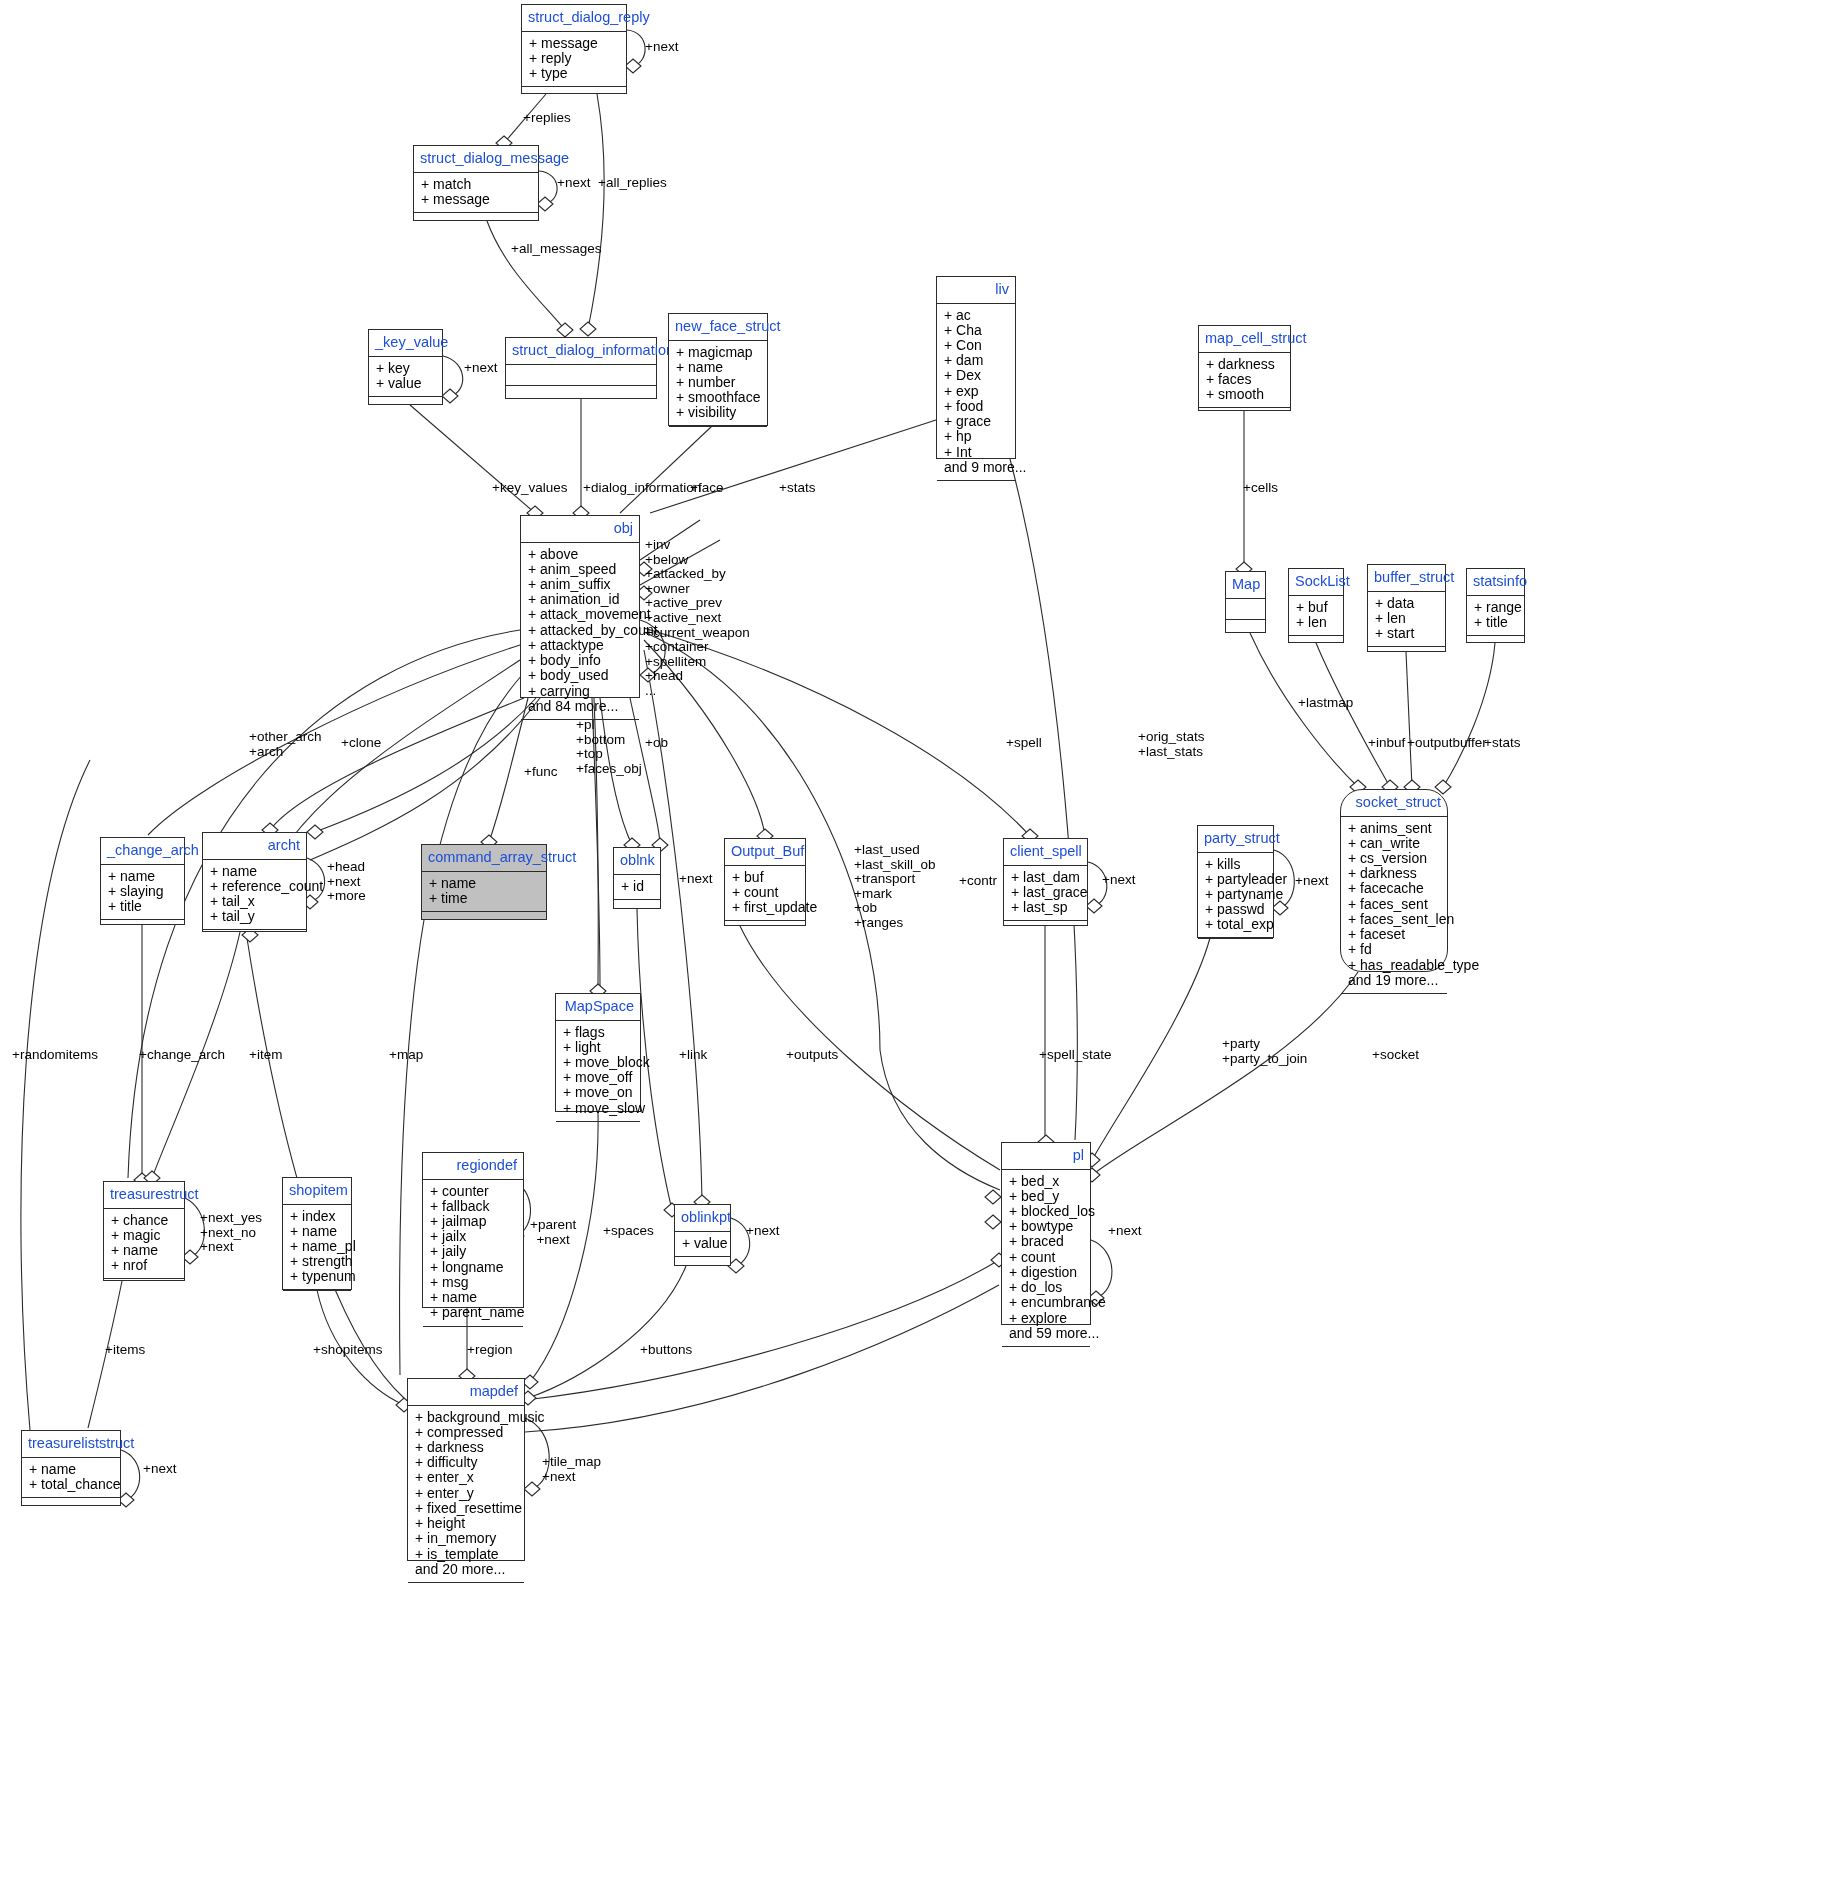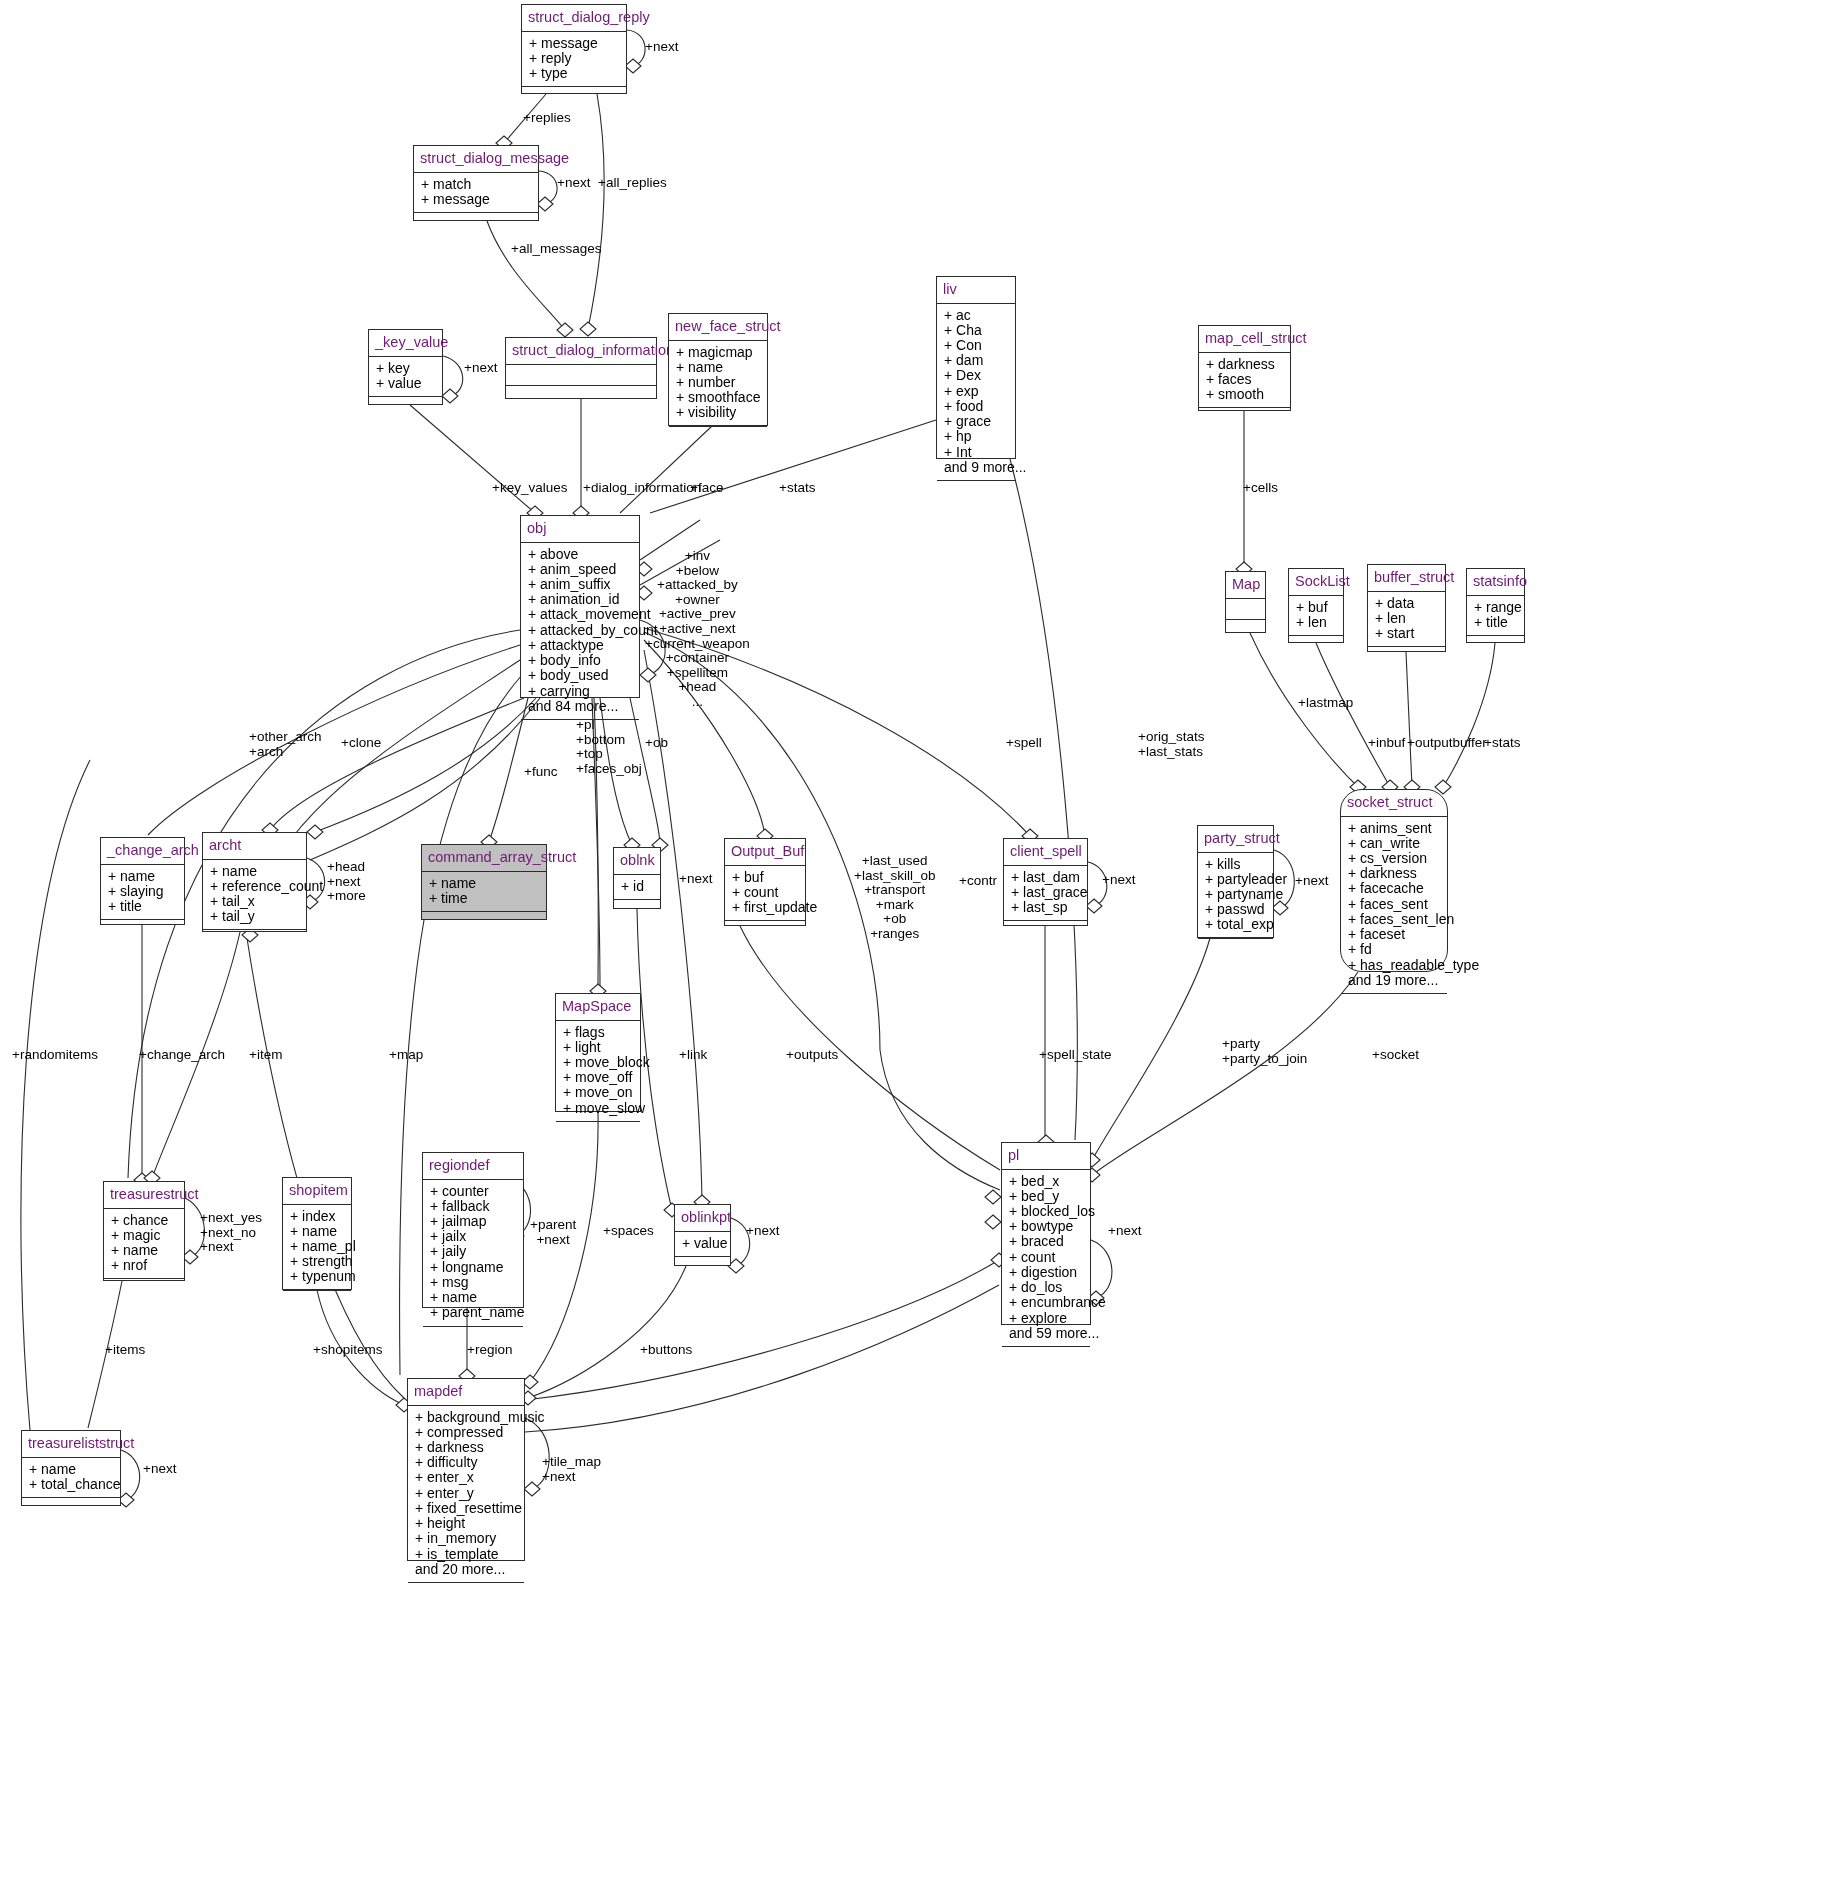--- a/index.html
+++ b/index.html
@@ -1,27 +1,27 @@
 <!DOCTYPE html>
 <html><head>
 <meta charset="utf-8">
 <style>
   html,body{margin:0;padding:0;background:#ffffff;}
   body{font-family:"Liberation Sans","DejaVu Sans",sans-serif;}
   #canvas{position:relative;width:1843px;height:1893px;background:#fff;overflow:hidden;}
   svg#edges{position:absolute;left:0;top:0;width:1843px;height:1893px;}
   .uml{position:absolute;border:1px solid #2b2b2b;background:#ffffff;box-sizing:border-box;}
   .uml.highlight{background:#c0c0c0;}
-  .uml .title{text-align:left;font-size:14.5px;color:#701a75;padding:4px 6px 5px 6px;border-bottom:1px solid #2b2b2b;white-space:nowrap;line-height:1.15;}
+  .uml .title{text-align:right;font-size:14.5px;color:#1d4ed8;padding:4px 6px 5px 6px;border-bottom:1px solid #2b2b2b;white-space:nowrap;line-height:1.15;}
   .uml .attrs{padding:4px 6px 5px 7px;border-bottom:1px solid #2b2b2b;font-size:14px;line-height:15.2px;color:#000;}
   .uml .attrs div{white-space:nowrap;}
   .uml .ops{min-height:26px;}
   .uml .attrs.empty{min-height:20px;padding:0;}
   .elabel{position:absolute;font-size:13.5px;color:#000;white-space:pre;line-height:14.6px;}
-  .elabel.ctr{text-align:center;margin-top:11px;}
+  .elabel.ctr{text-align:left;}
 </style>
 </head>
 <body>
 
 <div id="canvas">
 
   <svg id="edges" viewBox="0 0 1843 1893">
     <g fill="none" stroke="#2b2b2b" stroke-width="1.1">
 
       <path d="M627 30 C 650 32 650 62 633 66"></path>

